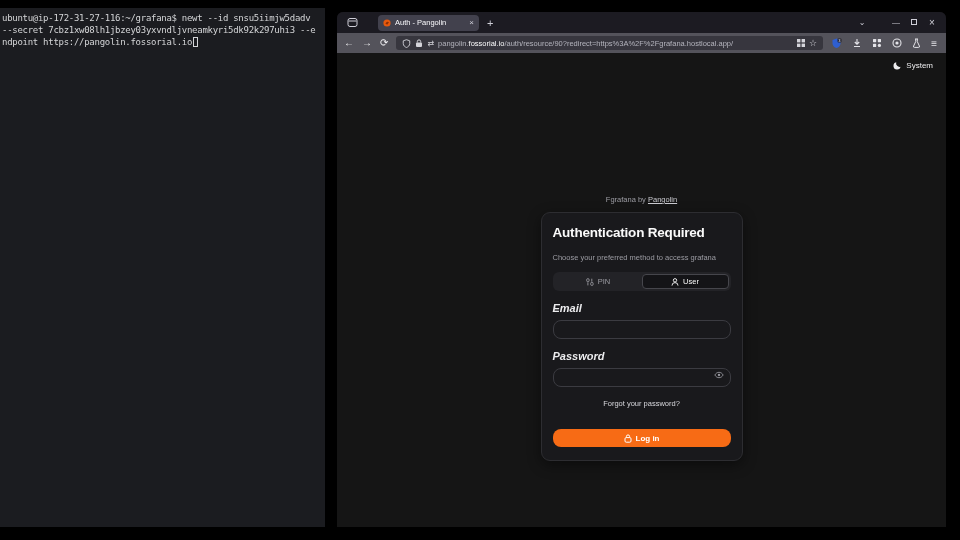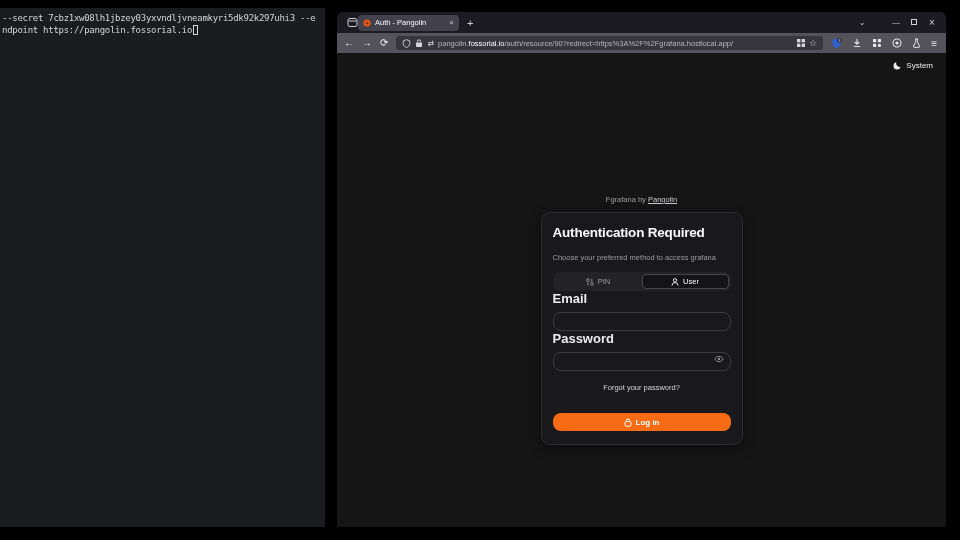--- a/index.html
+++ b/index.html
@@ -14,21 +14,21 @@
                white-space:pre; }
   .cursor { display:inline-block; width:5px; height:10px; border:1px solid #d4d5d7;
             vertical-align:text-bottom; margin-left:1px; }
 
   
   .browser { position:absolute; left:337px; top:12px; width:609px; height:515px;
              background:#141414; border-radius:6px 6px 0 0; overflow:hidden; }
 
   .tabbar { height:21px; background:#1c1b22; display:flex; align-items:center; }
   .fxview { margin-left:10px; display:flex; }
-  .tab { margin-left:0; width:101px; height:16px; background:#42414d;
+  .tab { margin-left:20px; width:101px; height:16px; background:#42414d;
          border-radius:4px; display:flex; align-items:center; padding:0 5px; gap:4px; }
   .tab-title { flex:1; font-size:7.5px; color:#fbfbfe; white-space:nowrap;
                overflow:hidden; }
   .tab-close { font-size:8px; color:#cfcfd8; cursor:default; }
   .newtab { margin-left:8px; font-size:11px; color:#cfcfd8; }
   .tb-spacer { flex:1; }
   .win-btn { color:#cfcfd8; font-size:8px; width:16px; text-align:center; }
   .chevron { margin-right:18px; }
   .maxbox { display:inline-block; width:6px; height:6px; border:1px solid #cfcfd8; }
   .winctl { display:flex; align-items:center; gap:2px; margin-right:6px; }
@@ -59,35 +59,36 @@
           box-shadow:0 4px 14px rgba(0,0,0,.45); }
   .card-title { font-size:13.5px; font-weight:700; color:#fafafa; letter-spacing:-0.2px; }
   .card-sub { margin-top:13px; font-size:7.5px; color:#9c9ca3; }
 
   .tabs { margin-top:10px; background:#232327; border-radius:6px; padding:2px;
           display:flex; height:19px; }
   .seg { flex:1; display:flex; align-items:center; justify-content:center; gap:4px;
          font-size:7.5px; color:#9c9ca3; border-radius:4px; border:1px solid transparent; }
   .seg.active { background:#141417; border-color:#46464c; color:#fafafa; }
 
-  .field-label { font-size:13px; font-weight:700; color:#ececee; }
+  .field-label { margin-top:11px; font-size:11px; font-weight:700; color:#ececee;font-style:italic; }
   .input-wrap { position:relative; margin-top:4px; }
   .txt-input { width:100%; height:19px; background:transparent; border:1px solid #3b3b41;
                border-radius:8px; color:#fff; font-size:8px; padding:0 7px; outline:none; }
   .eye { position:absolute; right:7px; top:5px; }
 
   .forgot { margin-top:12px; text-align:center; font-size:7.5px; color:#d8d8dd; }
   .login-btn { margin-top:21px; width:100%; height:18px; background:#f76b15;
                border:none; border-radius:8px; color:#fff; font-size:8px; font-weight:700;
                display:flex; align-items:center; justify-content:center; gap:4px; }
 </style>
 </head>
 <body>
 
 <div class="terminal">
+  <div class="term-line">ubuntu@ip-172-31-27-116:~/grafana$ newt --id snsu5iimjw5dadv</div>
   <div class="term-line">--secret 7cbz1xw08lh1jbzey03yxvndljvneamkyri5dk92k297uhi3 --e</div>
   <div class="term-line"><span>ndpoint https://pangolin.fossorial.io</span><span class="cursor"></span></div>
 </div>
 
 <div class="browser">
 
   <div class="tabbar">
     <span class="fxview ico">
       <svg width="11" height="11" viewBox="0 0 11 11">
           <rect x="1" y="1.5" width="9" height="8" rx="2" fill="none" stroke="#cfcfd8" stroke-width="1"></rect>

